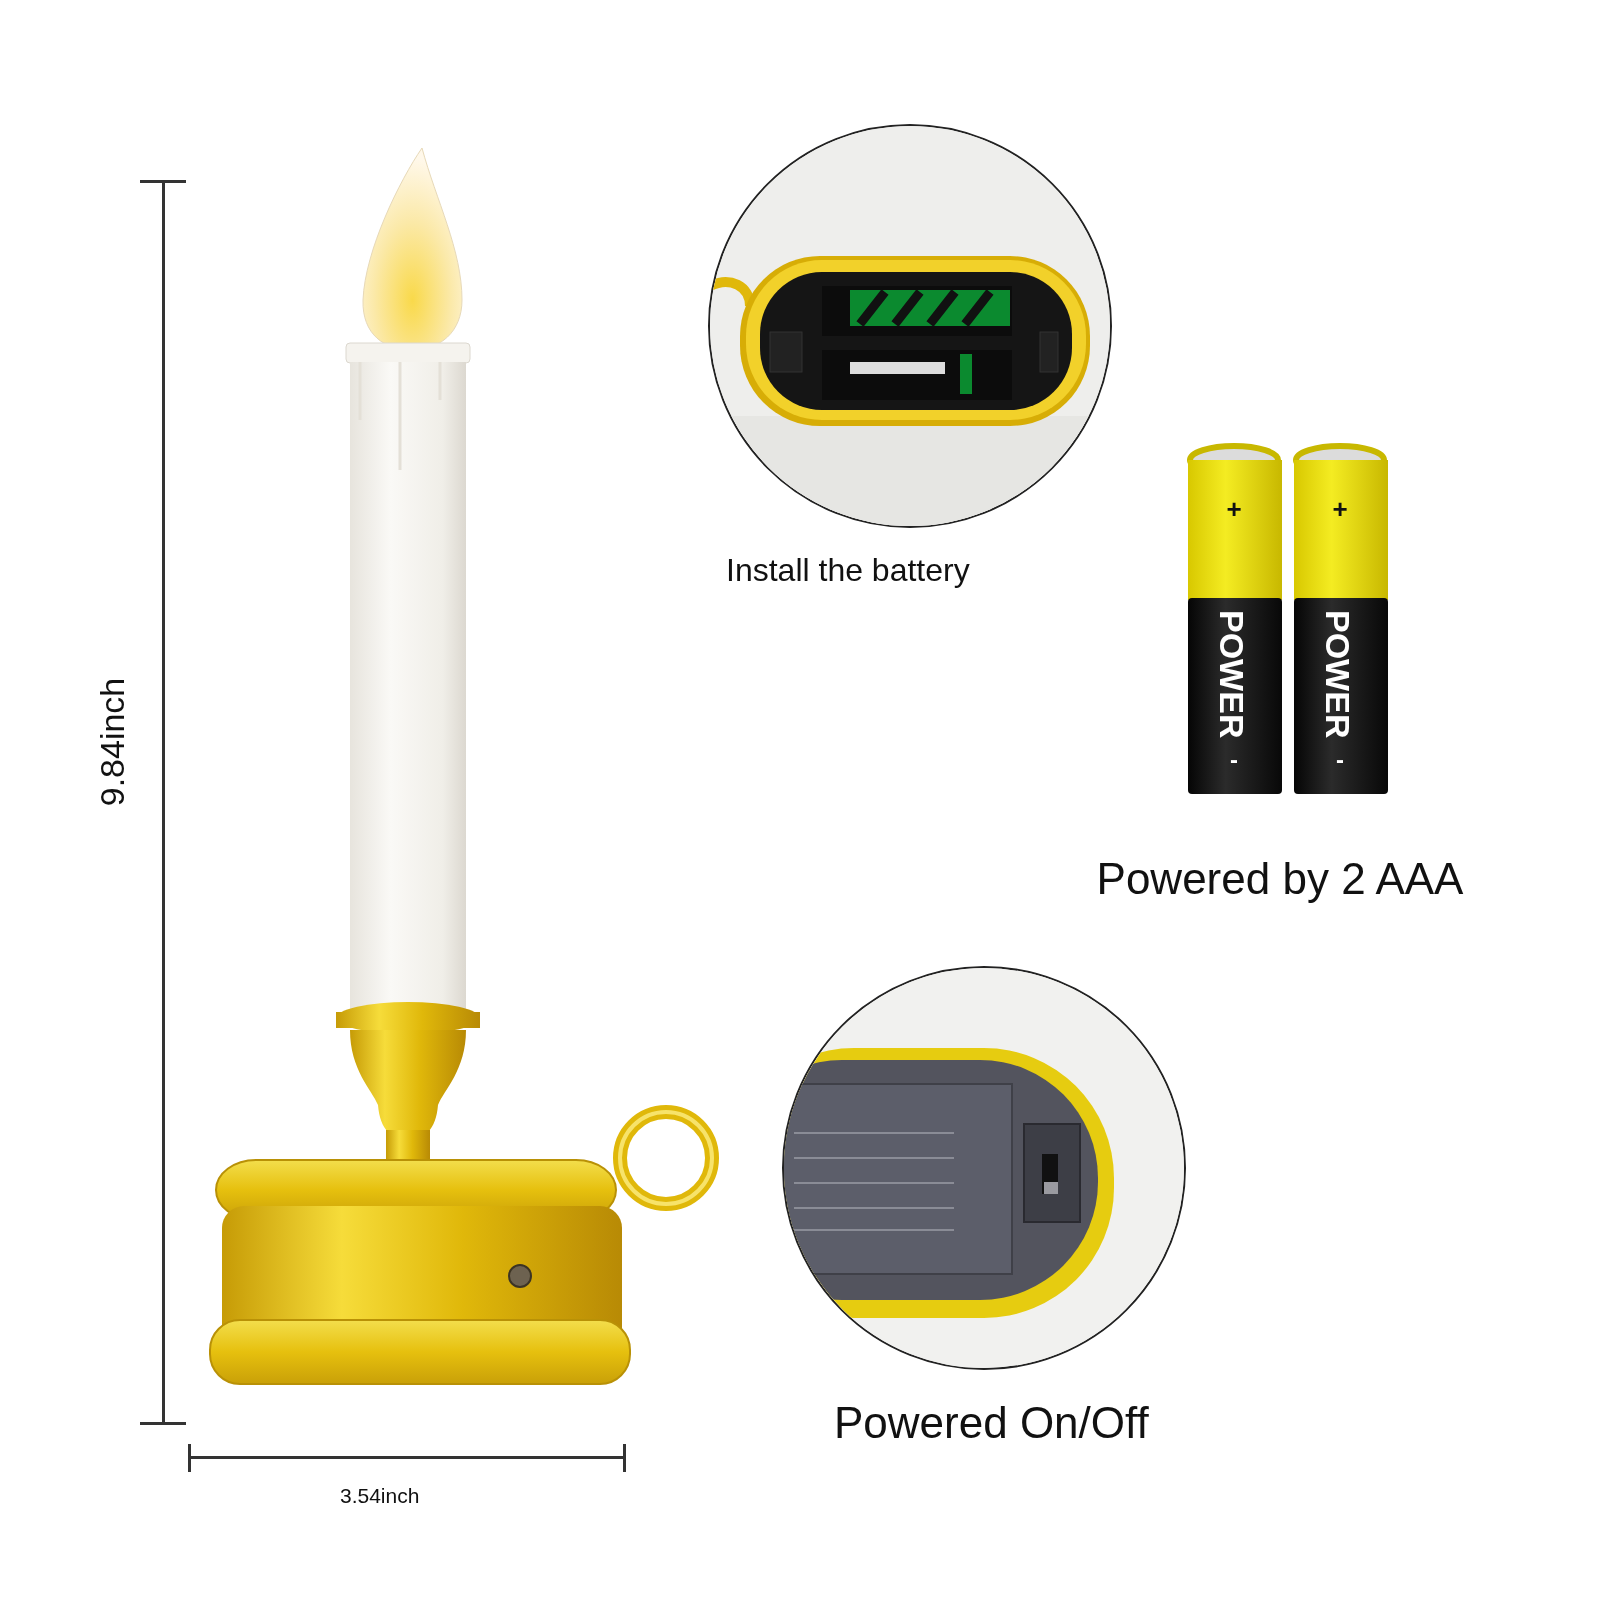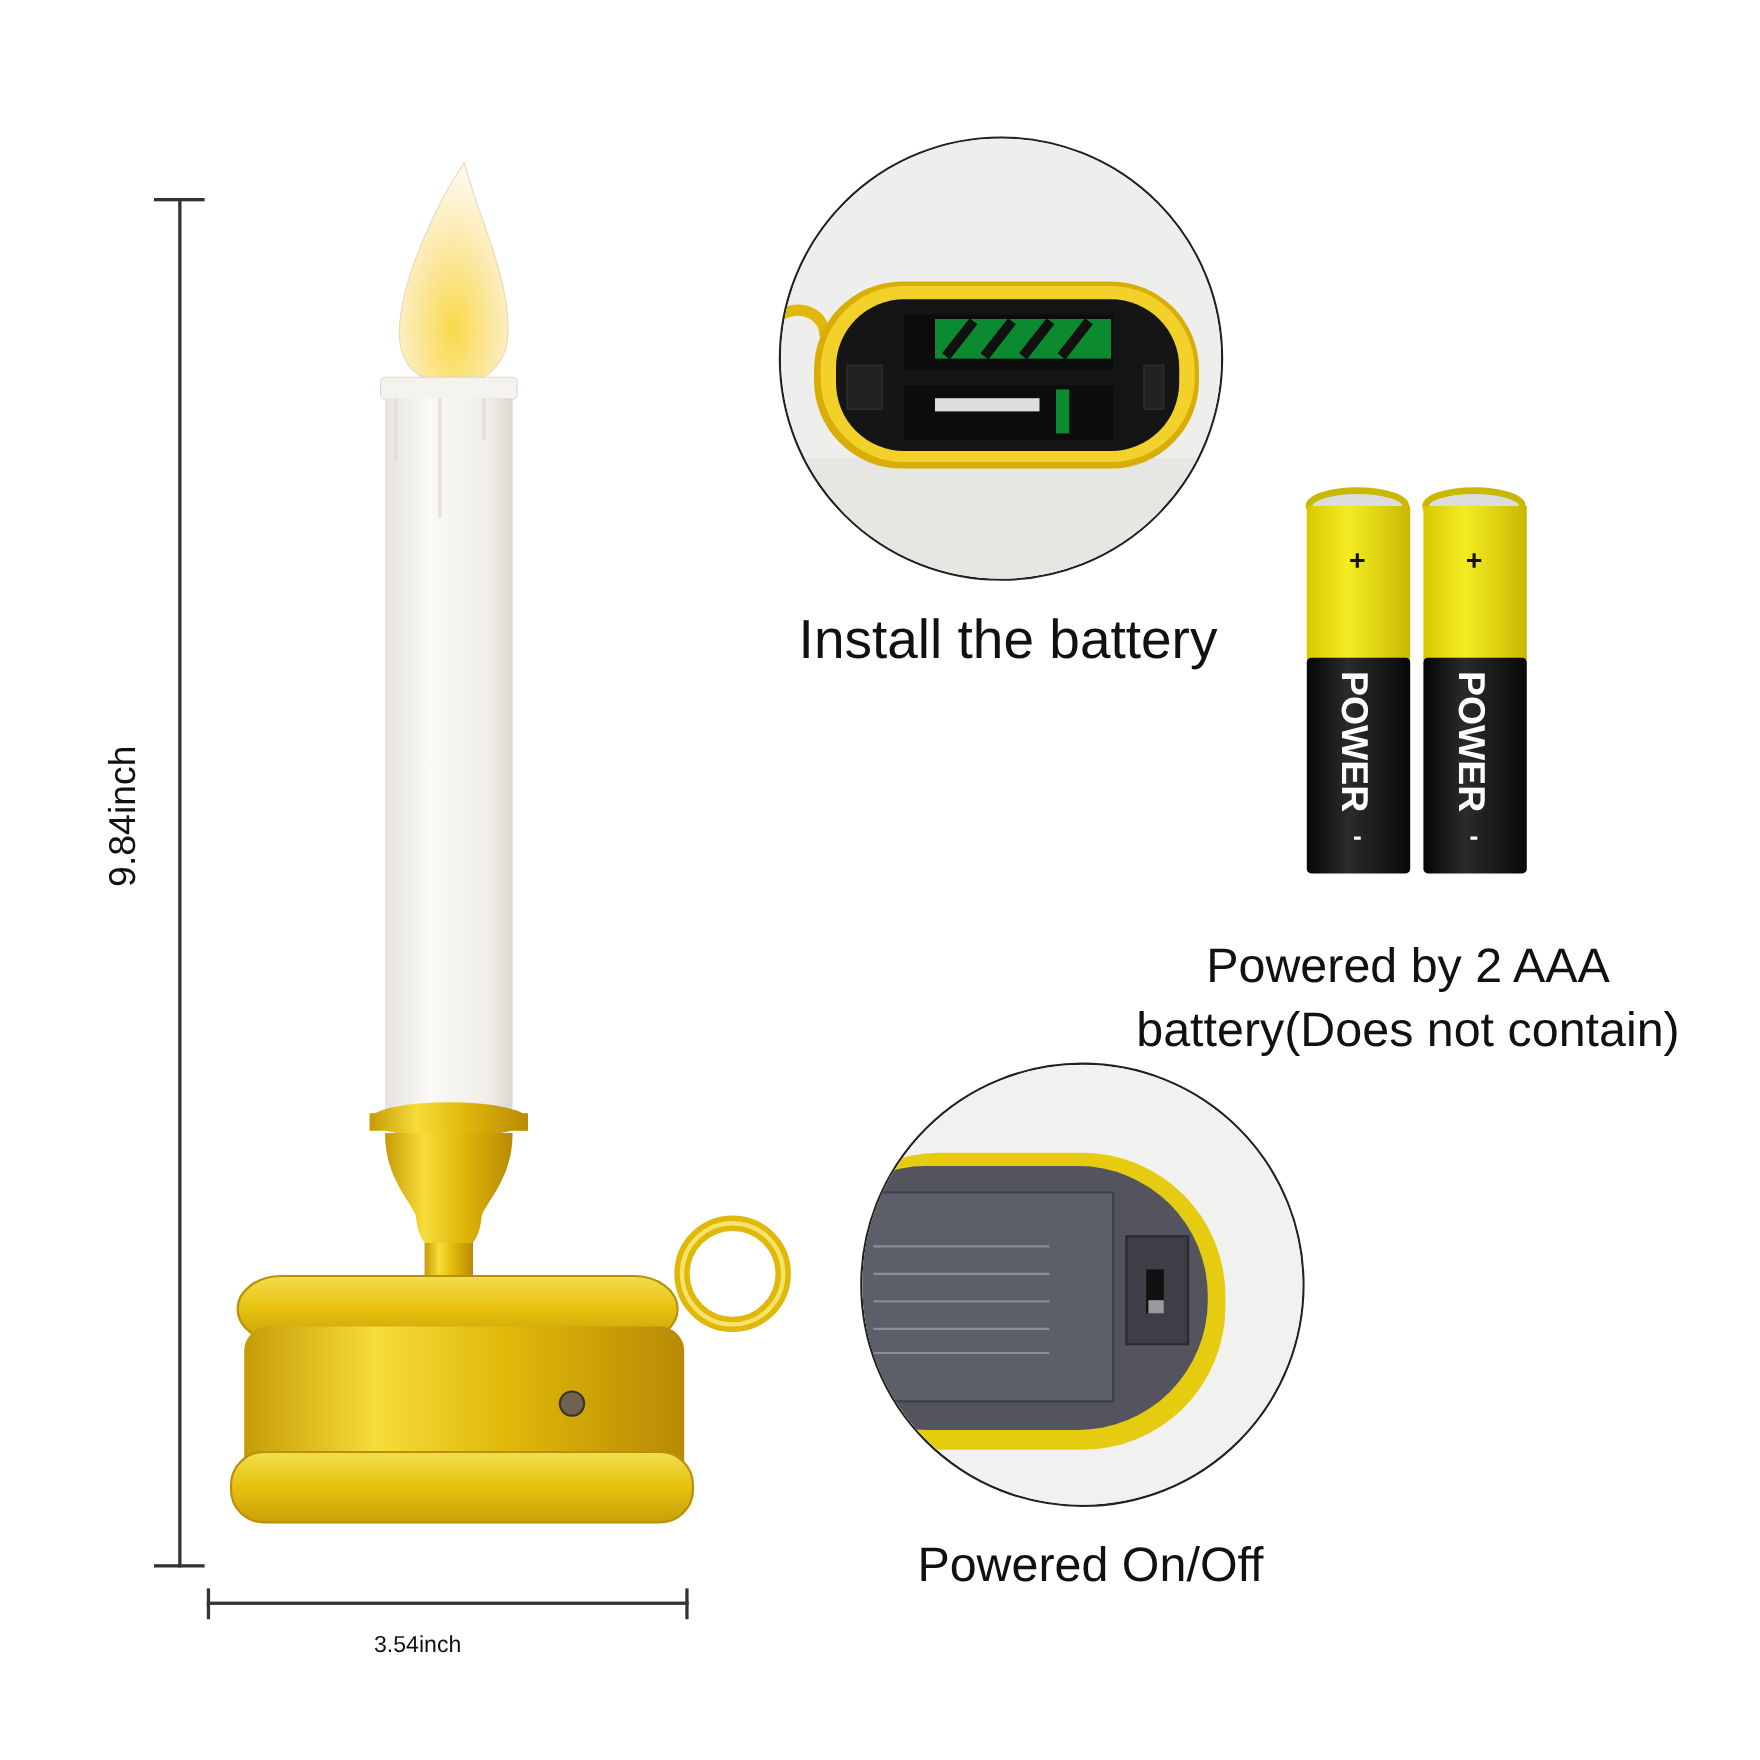--- a/index.html
+++ b/index.html
@@ -91,21 +91,21 @@
     <path d="M 150 198 L 175 166 M 185 198 L 210 166 M 220 198 L 245 166 M 255 198 L 280 166" stroke="#111" stroke-width="9"></path>
 
     <rect x="112" y="224" width="190" height="50" fill="#0c0c0c"></rect>
     <rect x="250" y="228" width="12" height="40" fill="#0b8a2f"></rect>
     <rect x="140" y="236" width="95" height="12" fill="#ddd"></rect>
 
     <rect x="60" y="206" width="32" height="40" fill="#222" stroke="#333"></rect>
     <rect x="330" y="206" width="18" height="40" fill="#222" stroke="#333"></rect>
   </svg>
 </div>
-<div class="label" style="left:726px; top:552px; font-size:50px;">Install the battery</div>
+<div class="label" style="left:726px; top:552px; font-size:32px;">Install the battery</div>
 
 <div class="abs" style="left:1182px; top:438px; width:214px; height:362px;">
   <svg width="214" height="362" viewBox="0 0 214 362">
     <defs>
       <linearGradient id="yel" x1="0" x2="1">
         <stop offset="0" stop-color="#d8c800"></stop>
         <stop offset="0.4" stop-color="#f4ec22"></stop>
         <stop offset="1" stop-color="#c8b800"></stop>
       </linearGradient>
       <linearGradient id="blk" x1="0" x2="1">
@@ -130,21 +130,20 @@
       <rect x="112" y="160" width="94" height="196" rx="4" fill="url(#blk)"></rect>
       <text x="158" y="80" text-anchor="middle" font-family="Liberation Sans, sans-serif" font-weight="bold" font-size="26" fill="#111">+</text>
       <text x="158" y="330" text-anchor="middle" font-family="Liberation Sans, sans-serif" font-weight="bold" font-size="24" fill="#fff">-</text>
       <text transform="translate(144,172) rotate(90)" font-family="Liberation Sans, sans-serif" font-weight="bold" font-size="34" fill="#fff">POWER</text>
     </g>
   </svg>
 </div>
 
 <div style="position:absolute; left:1000px; top:850px; width:560px; text-align:center; font-size:44px; line-height:58px;">
   <div>Powered by 2 AAA</div>
-  <div>battery(Does not contain)</div>
 </div>
 
 <div class="circle" style="left:782px; top:966px; width:404px; height:404px;">
   <svg width="404" height="404" viewBox="0 0 404 404">
     <rect width="404" height="404" fill="#f1f1ef"></rect>
     <rect x="-60" y="80" width="390" height="270" rx="130" fill="#e6cc10"></rect>
     <rect x="-60" y="92" width="374" height="240" rx="118" fill="#53545e"></rect>
     <rect x="-40" y="116" width="268" height="190" fill="#5c5e6a" stroke="#3f4048" stroke-width="2"></rect>
     <g fill="none" stroke="#8a8c96" stroke-width="2">
       <line x1="10" y1="165" x2="170" y2="165"></line>

